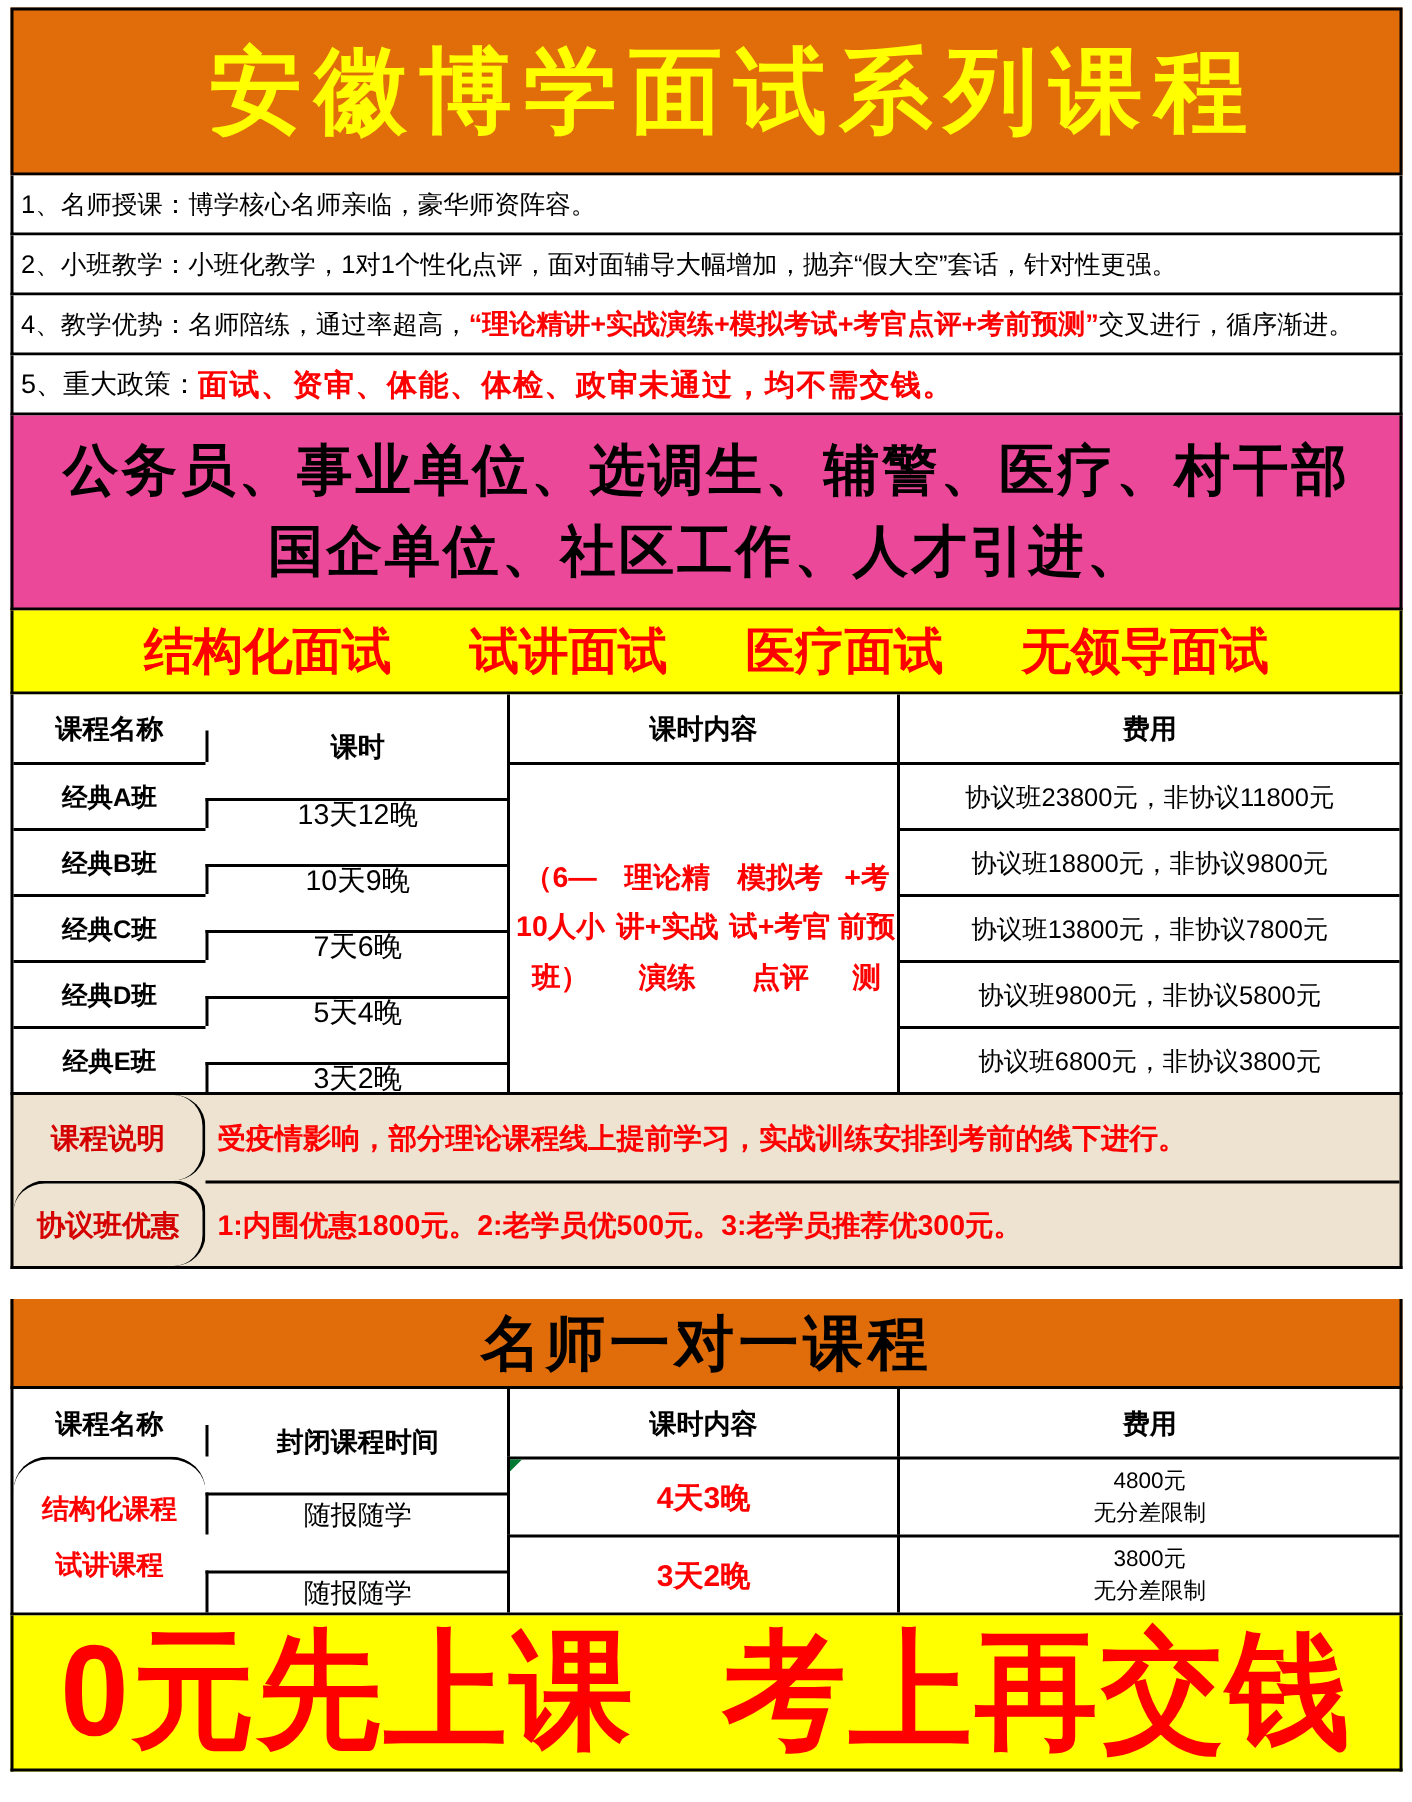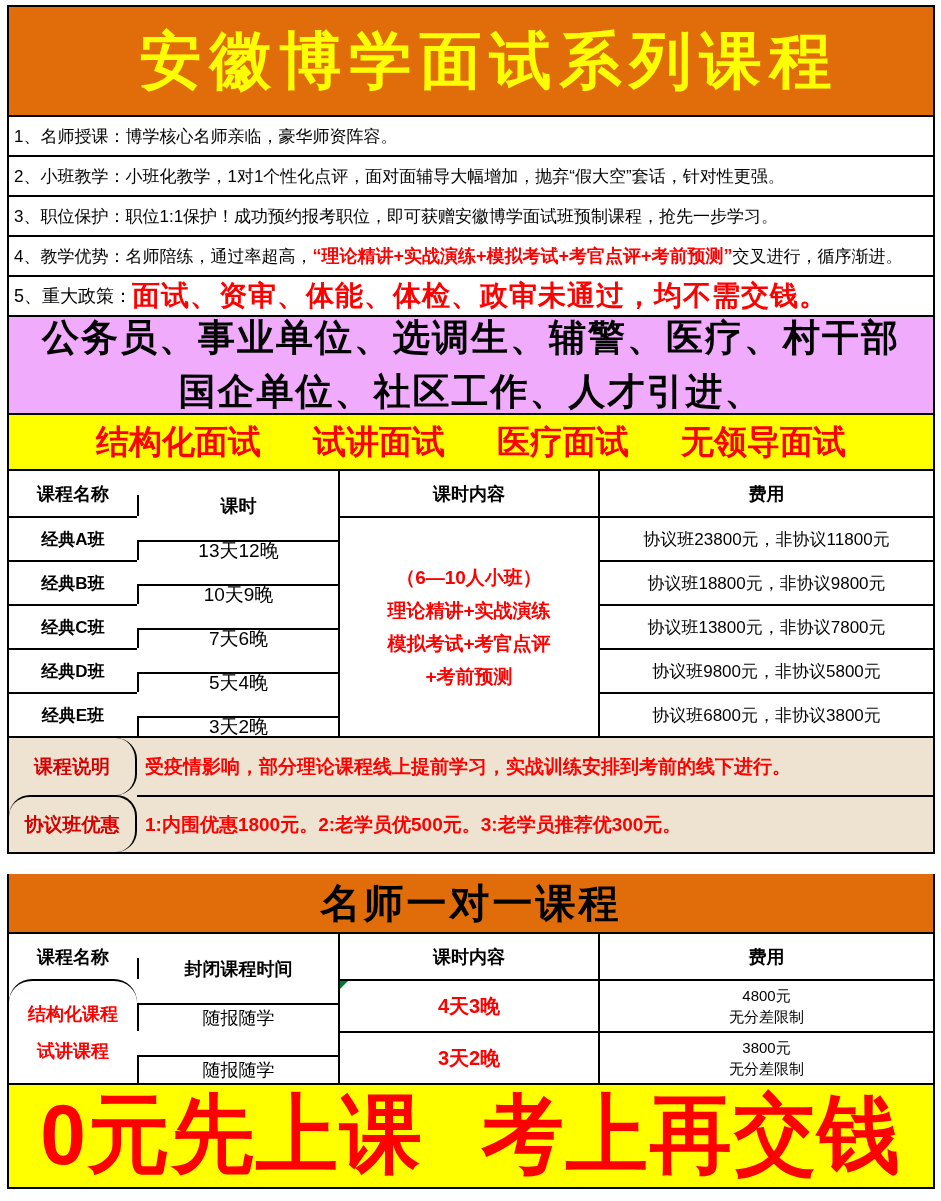--- a/index.html
+++ b/index.html
@@ -22,27 +22,27 @@
   
   .feature-row {
     height: 40px; background: #fff;
     border: 2px solid #000; border-top: none;
     display: flex; align-items: center; padding-left: 5px;
     font-size: 17px; white-space: nowrap; overflow: hidden;
   }
   .feature-highlight { color: #FF0000; font-weight: bold; font-size: 18px; }
   .feature-row.big-policy { font-size: 18px; }
   .feature-row.big-policy .feature-highlight {
-    font-size: 28px; letter-spacing: 1px;
+    font-size: 20px; letter-spacing: 1px;
     font-family: Liberation Serif, serif;
   }
 
   
   .jobs-band {
-    height: 98px; background: #f0abfc; border: 2px solid #000; border-top: none;
+    height: 130px; background: #ec4899; border: 2px solid #000; border-top: none;
     display: flex; flex-direction: column; align-items: center; justify-content: center;
     font-size: 37px; font-weight: bold; line-height: 1.45; letter-spacing: 2px;
   }
 
   
   .interview-band {
     height: 56px; background: #FFFF00; border: 2px solid #000; border-top: none;
     display: flex; align-items: center; justify-content: center; gap: 52px;
   }
   .interview-band span { color: #FF0000; font-weight: bold; font-size: 33px; white-space: nowrap; }
@@ -70,21 +70,21 @@
   .c1 { grid-column: 1; } .c2 { grid-column: 2; margin-top: 24px; } .c3 { grid-column: 3; } .c4 { grid-column: 4; }
   .r1 { grid-row: 1; } .r2 { grid-row: 2; } .r3 { grid-row: 3; }
   .r4 { grid-row: 4; } .r5 { grid-row: 5; } .r6 { grid-row: 6; }
   .th { font-weight: bold; font-size: 18px; }
   .tname { font-weight: bold; font-size: 17px; }
   .tdur  { font-size: 19px; }
   .tfee  { font-size: 17px; }
   .tcontent {
     grid-row: 2 / 7; grid-column: 3;
     color: #FF0000; font-weight: bold; font-size: 19px; line-height: 1.75;
-    flex-direction: column;
+    flex-direction: row;
   }
   .t2 .tname-merged {
     grid-row: 2 / 4; grid-column: 1;
     flex-direction: column; justify-content: space-around;
     color: #FF0000; font-weight: bold; font-size: 18px; padding: 14px 0; border-radius: 23px;
   }
   .t2 .tsched { font-size: 18px; }
   .t2 .tdur2 { color: #FF0000; font-weight: bold; font-size: 20px; }
   .t2 .tfee2 { flex-direction: column; font-size: 15px; line-height: 1.4; }
   .comment-marker {
@@ -136,25 +136,20 @@
       <span>1、名师授课：博学核心名师亲临，豪华师资阵容。</span>
         <span class="feature-highlight"></span>
         <span></span>
     </div>
     <div class="feature-row">
       <span>2、小班教学：小班化教学，1对1个性化点评，面对面辅导大幅增加，抛弃“假大空”套话，针对性更强。</span>
         <span class="feature-highlight"></span>
         <span></span>
     </div>
     <div class="feature-row">
-      <span>3、职位保护：职位1:1保护！成功预约报考职位，即可获赠安徽博学面试班预制课程，抢先一步学习。</span>
-        <span class="feature-highlight"></span>
-        <span></span>
-    </div>
-    <div class="feature-row">
       <span>4、教学优势：名师陪练，通过率超高，</span>
         <span class="feature-highlight">“理论精讲+实战演练+模拟考试+考官点评+考前预测”</span>
         <span>交叉进行，循序渐进。</span>
     </div>
     <div class="feature-row big-policy">
       <span>5、重大政策：</span>
         <span class="feature-highlight">面试、资审、体能、体检、政审未通过，均不需交钱。</span>
         <span></span>
     </div>
   </div>

